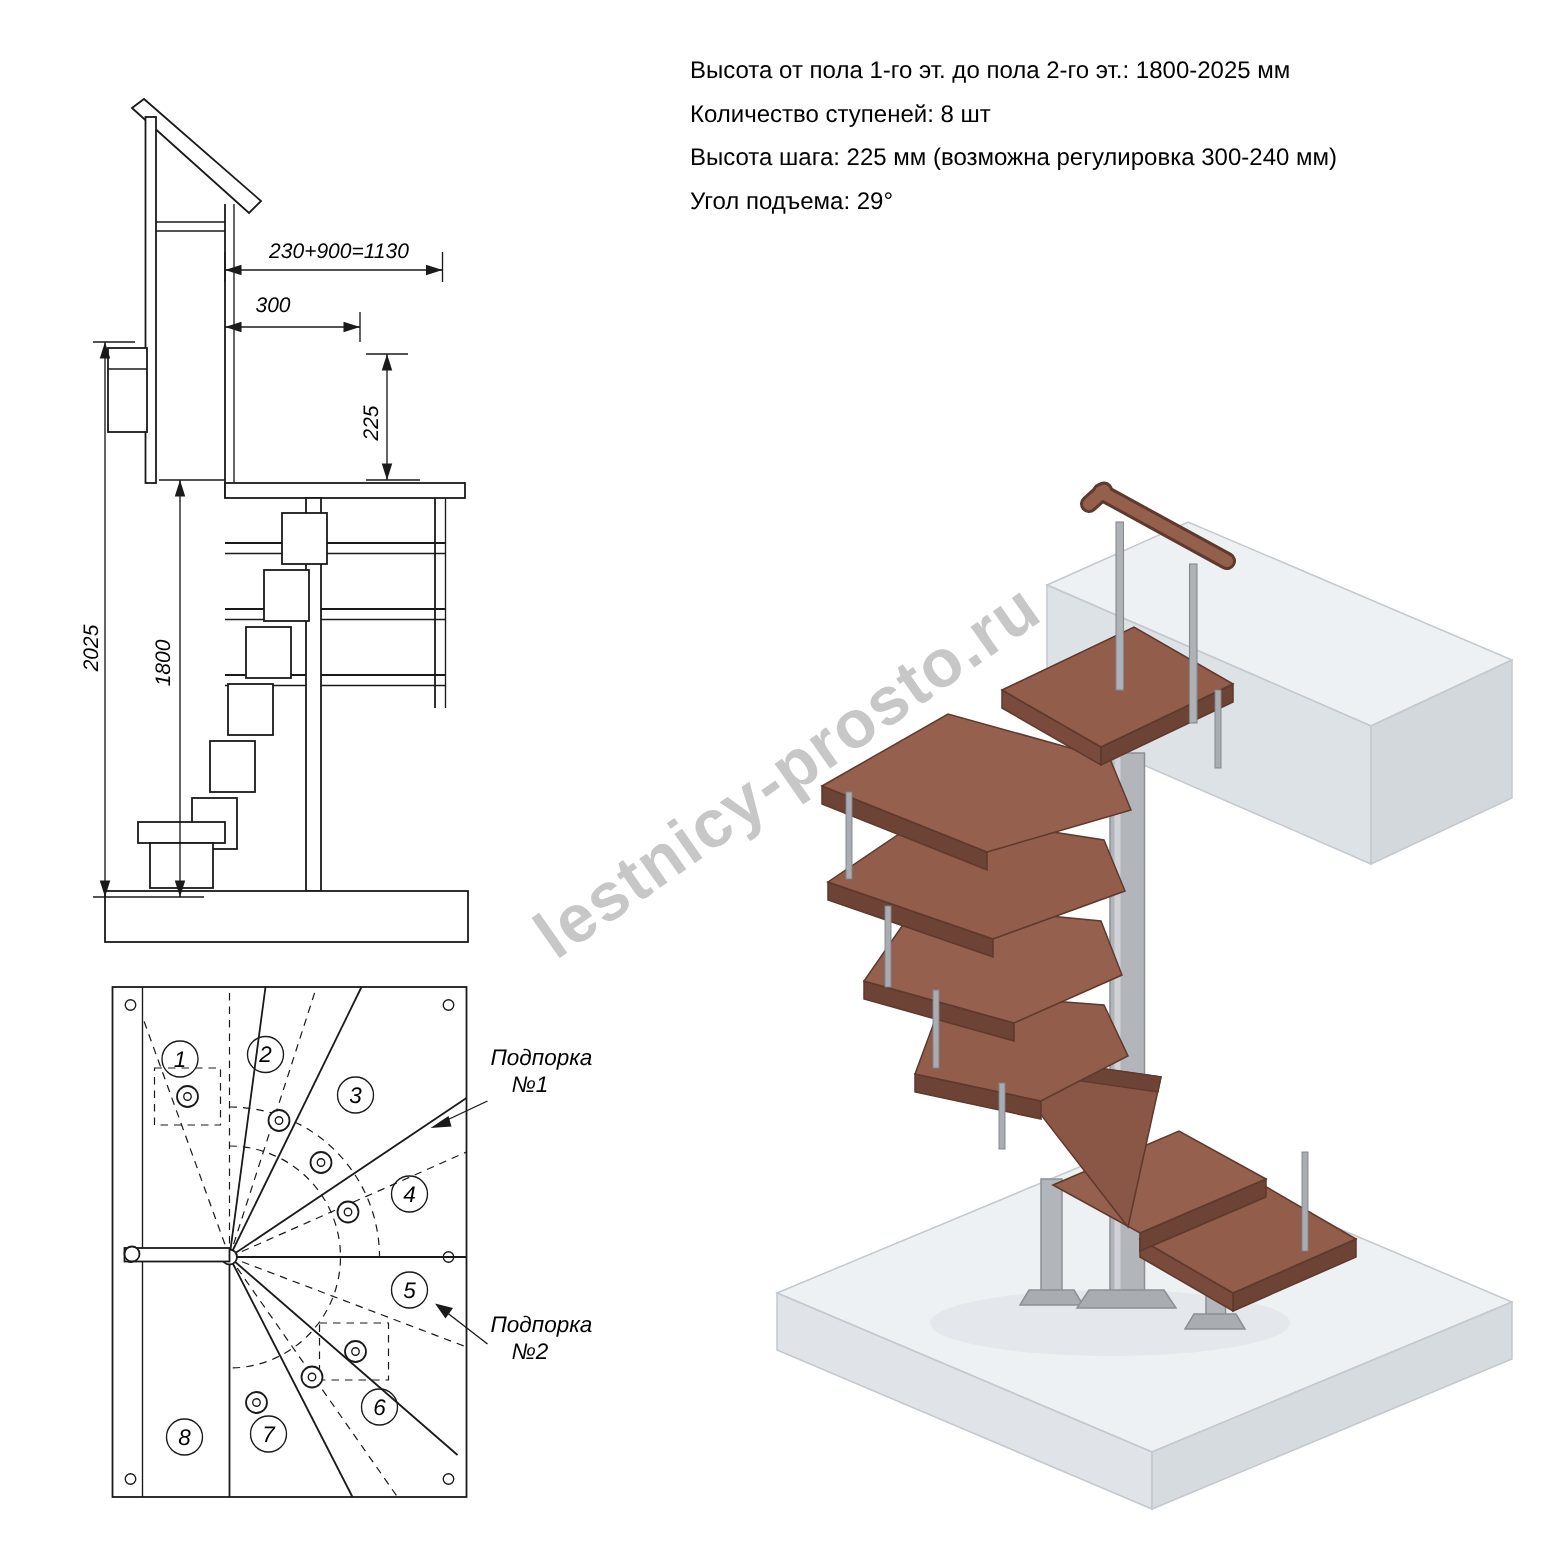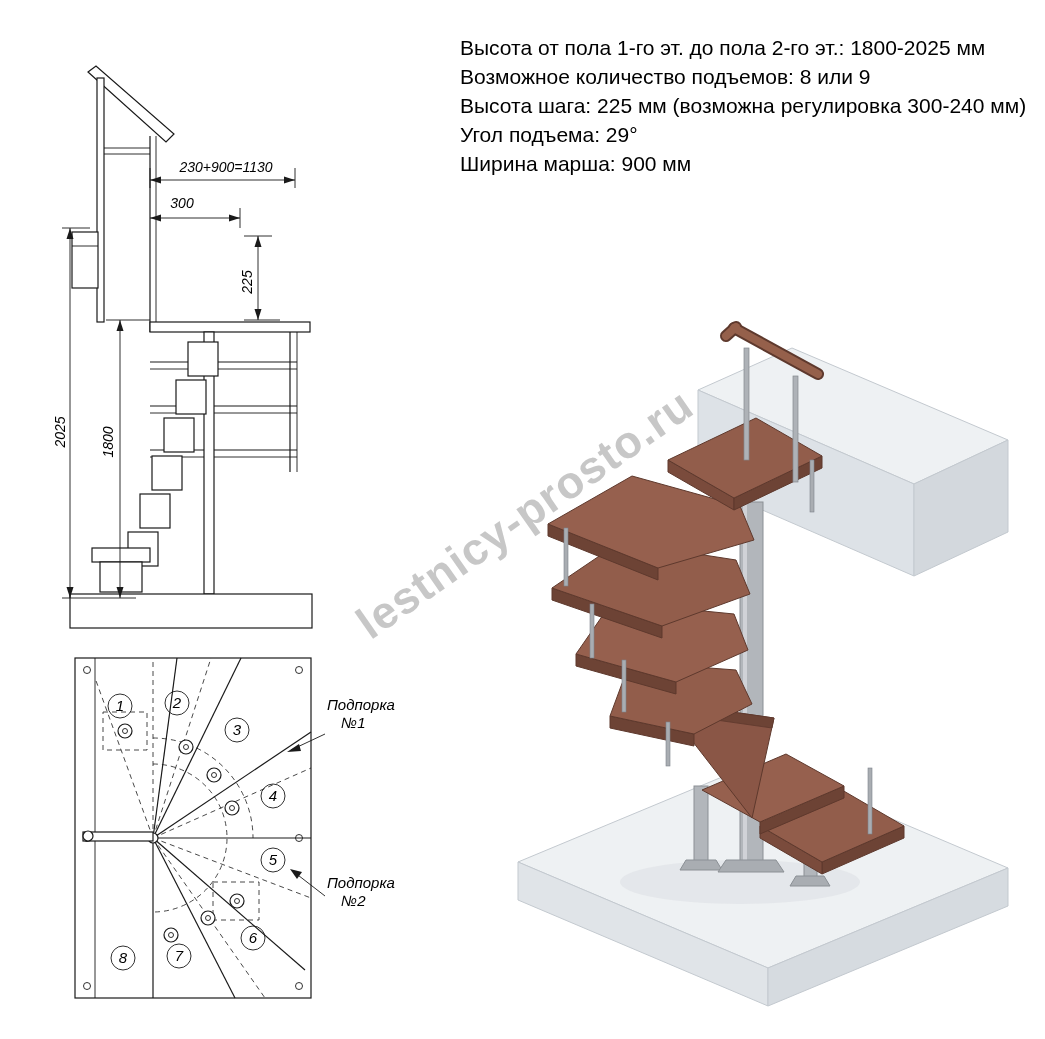--- a/index.html
+++ b/index.html
@@ -1,20 +1,20 @@
 <!DOCTYPE html>
 <html><head>
 <meta charset="utf-8">
 <style>
   html,body{margin:0;padding:0;background:#ffffff;}
   .canvas{
     position:relative;width:1045px;height:1039px;background:#fff;overflow:hidden;
     font-family:"Liberation Sans",sans-serif;color:#000;
   }
-  .specs{position:absolute;left:460px;top:33px;font-size:21px;line-height:29px;}
+  .specs{position:absolute;left:460px;top:33px;font-size:16px;line-height:29px;}
   .specs div{white-space:nowrap;}
   .watermark{
     position:absolute;left:285px;top:488px;width:480px;text-align:center;
     font-size:45px;font-weight:700;letter-spacing:1px;color:#9a9a9a;opacity:.55;
     transform:rotate(-35deg);z-index:6;pointer-events:none;
   }
   svg{position:absolute;overflow:visible;}
   #elev{left:40px;top:50px;}
   #plan{left:65px;top:648px;}
   #iso{left:490px;top:270px;}
@@ -28,24 +28,23 @@
   .wh{fill:#ffffff;stroke:#1a1a1a;stroke-width:1.2;}
   .arr{fill:#1a1a1a;stroke:none;}
 </style>
 </head>
 <body>
 
 <div class="canvas">
 
   <section class="specs">
     <div>Высота от пола 1-го эт. до пола 2-го эт.: 1800-2025 мм</div>
-    <div>Возможное количество подъемов: 8 или 9</div>
+    <div>Количество ступеней: 8 шт</div>
     <div>Высота шага: 225 мм (возможна регулировка 300-240 мм)</div>
     <div>Угол подъема: 29°</div>
-    <div>Ширина марша: 900 мм</div>
   </section>
 
   <svg id="elev" width="290" height="592" viewBox="0 0 290 592">
 
     <g>
 
       <polygon class="wh" points="48,22 56,16 134,84 126,92"></polygon>
 
       <rect class="wh" x="57" y="28" width="7" height="244"></rect>
       <rect class="wh" x="32" y="182" width="26" height="56"></rect>

